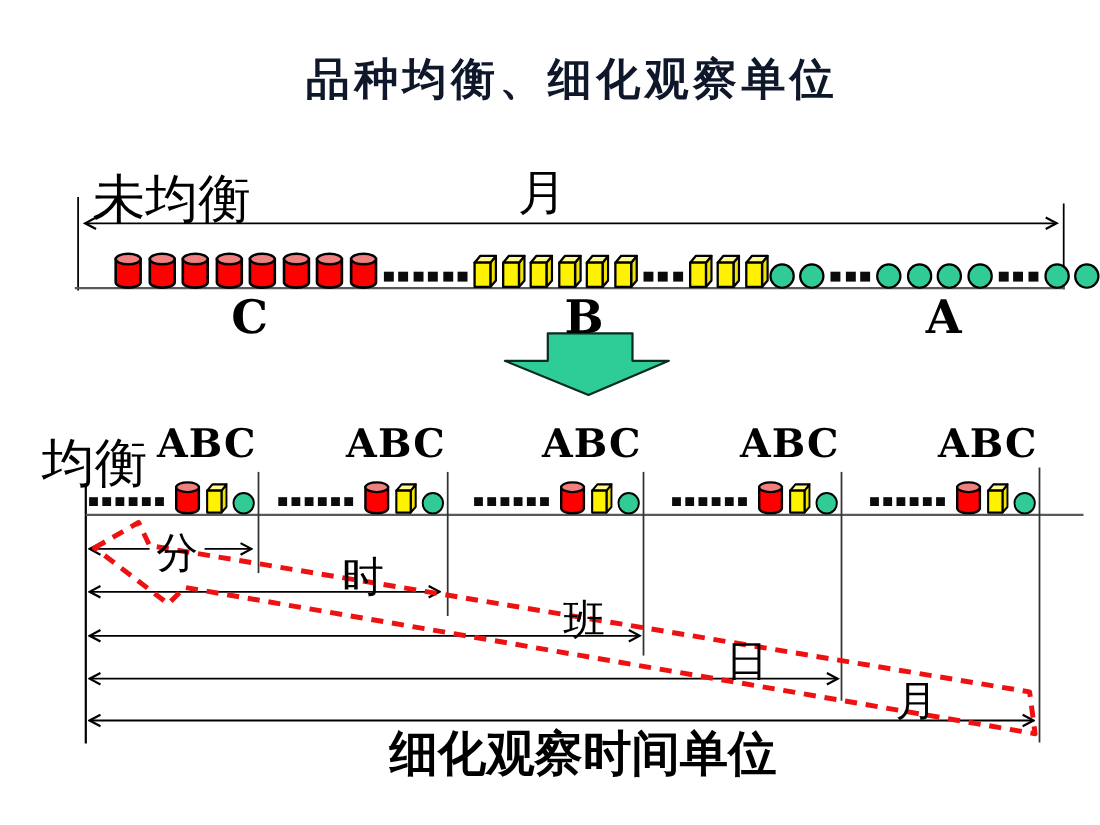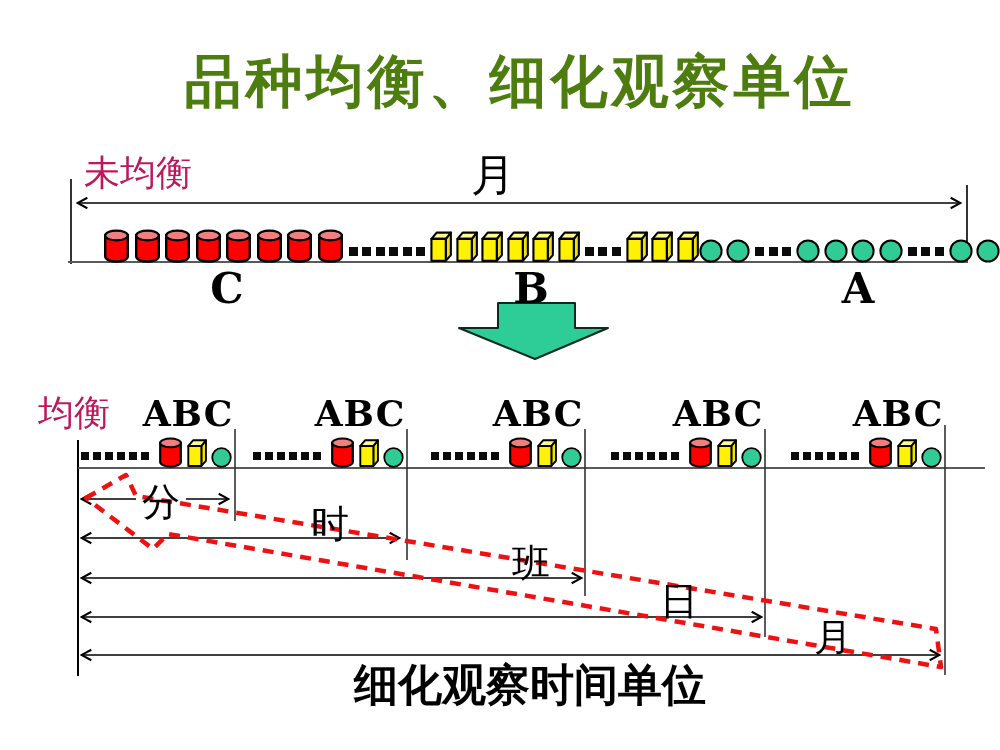--- a/index.html
+++ b/index.html
@@ -3,26 +3,26 @@
 <meta charset="utf-8">
 <style>
   html,body{margin:0;padding:0;background:#ffffff;}
   .slide{
     position:relative;width:1000px;height:750px;background:#ffffff;overflow:hidden;
     font-family:"DejaVu Serif","Liberation Serif",serif;color:#000;
   }
   .abs{position:absolute;}
   .slide-title{
     top:44px;left:40px;width:960px;text-align:center;
-    font-size:57px;font-weight:bold;color:#4d7c0f;letter-spacing:4px;white-space:nowrap;
+    font-size:40px;font-weight:bold;color:#0f172a;letter-spacing:4px;white-space:nowrap;
   }
-  .cn-label{font-size:36px;color:#be185d;white-space:nowrap;}
+  .cn-label{font-size:48px;color:#000000;white-space:nowrap;}
   .axis-month{top:146px;left:458px;width:70px;text-align:center;font-size:44px;}
   .product-label{top:264px;width:90px;text-align:center;font-size:42px;font-weight:bold;white-space:nowrap;}
-  .abc-label{top:392px;width:110px;text-align:center;font-size:36px;font-weight:bold;letter-spacing:1px;white-space:nowrap;}
+  .abc-label{top:382px;width:110px;text-align:center;font-size:36px;font-weight:bold;letter-spacing:1px;white-space:nowrap;}
   .time-label{width:70px;text-align:center;font-size:38px;white-space:nowrap;}
   .footer-label{top:656px;left:300px;width:460px;text-align:center;font-size:44px;font-weight:bold;white-space:nowrap;}
   .svg-overlay{top:0;left:0;pointer-events:none;}
 
   
   .shape-row{display:flex;align-items:flex-end;}
   #top-shape-row{top:228px;left:103px;height:35px;}
   .seg{display:flex;align-items:flex-end;column-gap:3.5px;}
   .seg.dots{column-gap:4.5px;margin:0 5px;}
   .dot{width:9px;height:9px;background:#0b0b0b;margin-bottom:7px;}

